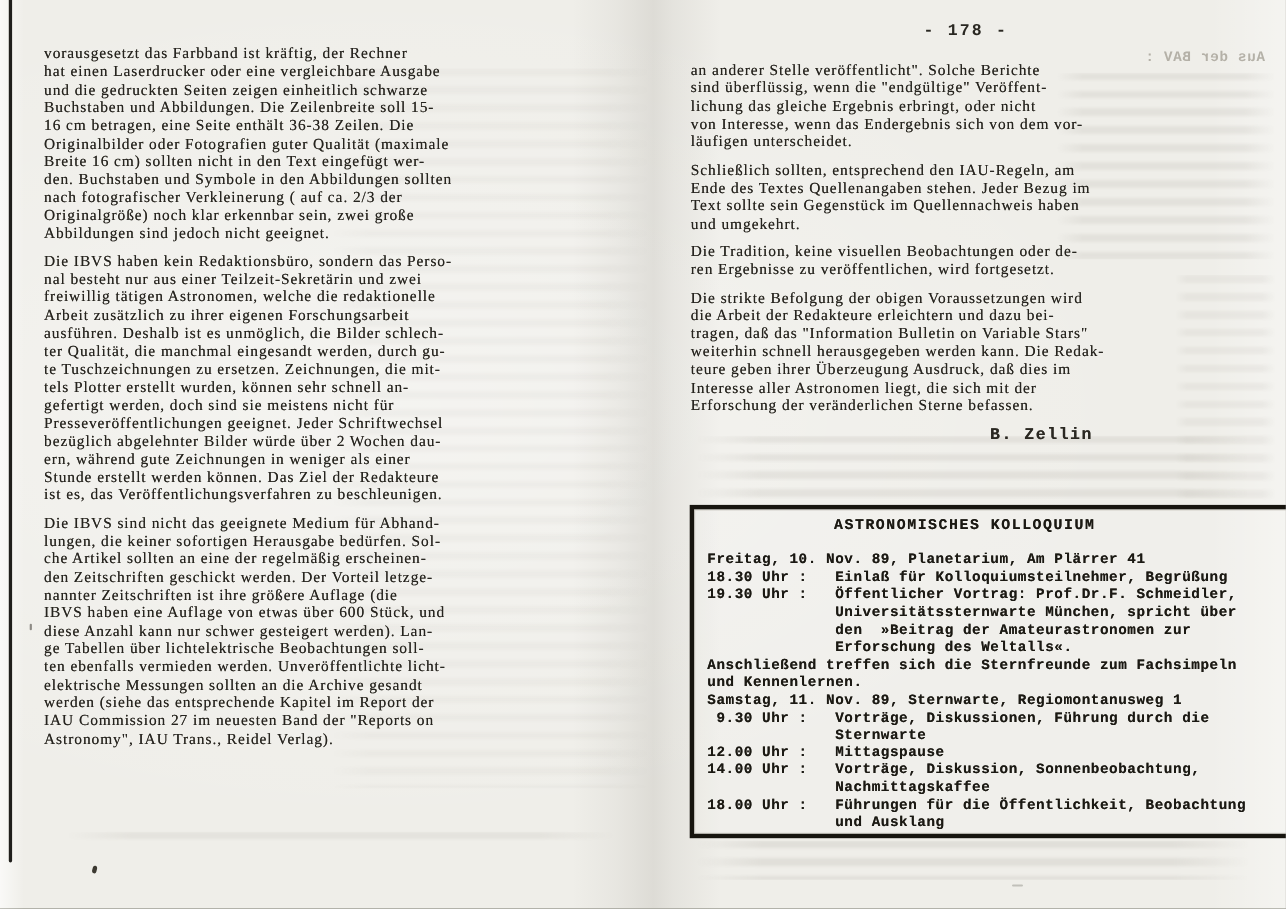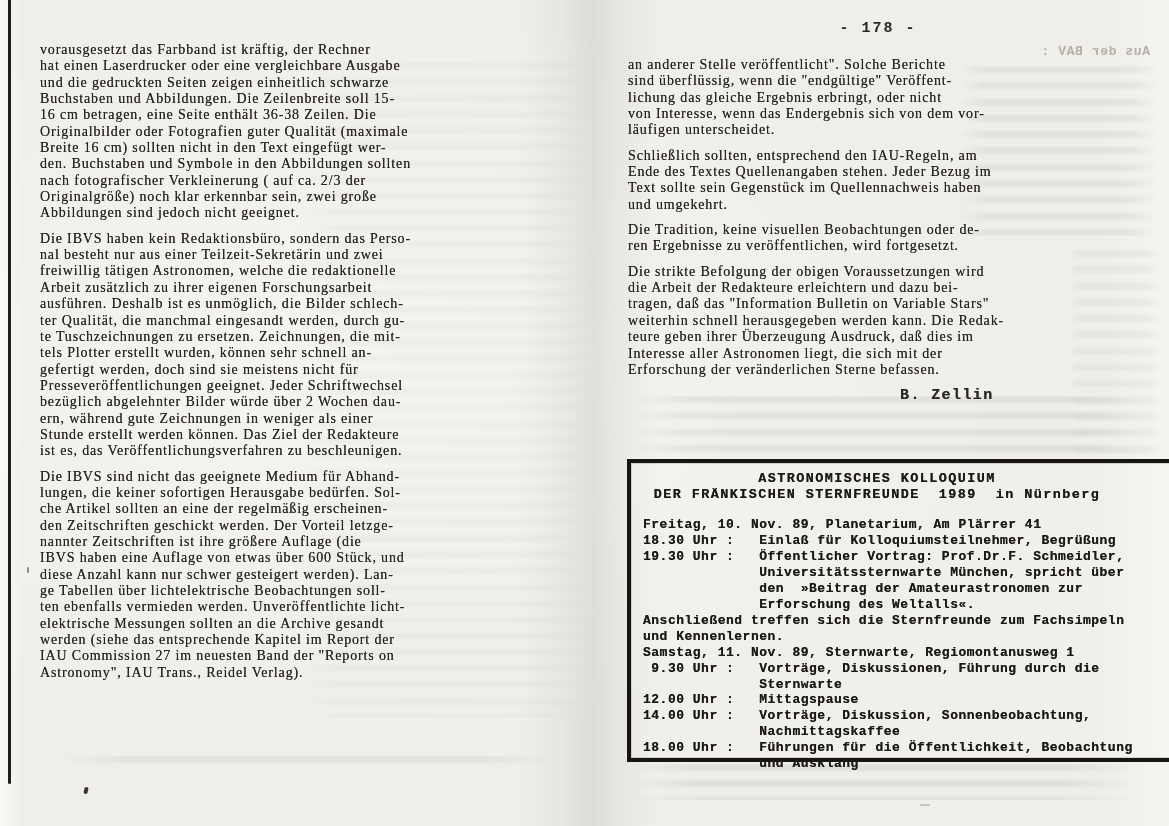--- a/index.html
+++ b/index.html
@@ -169,21 +169,20 @@
 weiterhin schnell herausgegeben werden kann. Die Redak-
 teure geben ihrer Überzeugung Ausdruck, daß dies im
 Interesse aller Astronomen liegt, die sich mit der
 Erforschung der veränderlichen Sterne befassen.</pre>
       <div class="signature">B. Zellin</div>
     </div>
   </section>
 
   <div class="kbox">
     <div class="kbox-title">ASTRONOMISCHES KOLLOQUIUM</div>
-    <div class="kbox-title">DER FRÄNKISCHEN STERNFREUNDE  1989  in Nürnberg</div>
     <pre class="kbox-schedule">Freitag, 10. Nov. 89, Planetarium, Am Plärrer 41
 18.30 Uhr :   Einlaß für Kolloquiumsteilnehmer, Begrüßung
 19.30 Uhr :   Öffentlicher Vortrag: Prof.Dr.F. Schmeidler,
               Universitätssternwarte München, spricht über
               den  »Beitrag der Amateurastronomen zur
               Erforschung des Weltalls«.
 Anschließend treffen sich die Sternfreunde zum Fachsimpeln
 und Kennenlernen.
 Samstag, 11. Nov. 89, Sternwarte, Regiomontanusweg 1
  9.30 Uhr :   Vorträge, Diskussionen, Führung durch die

